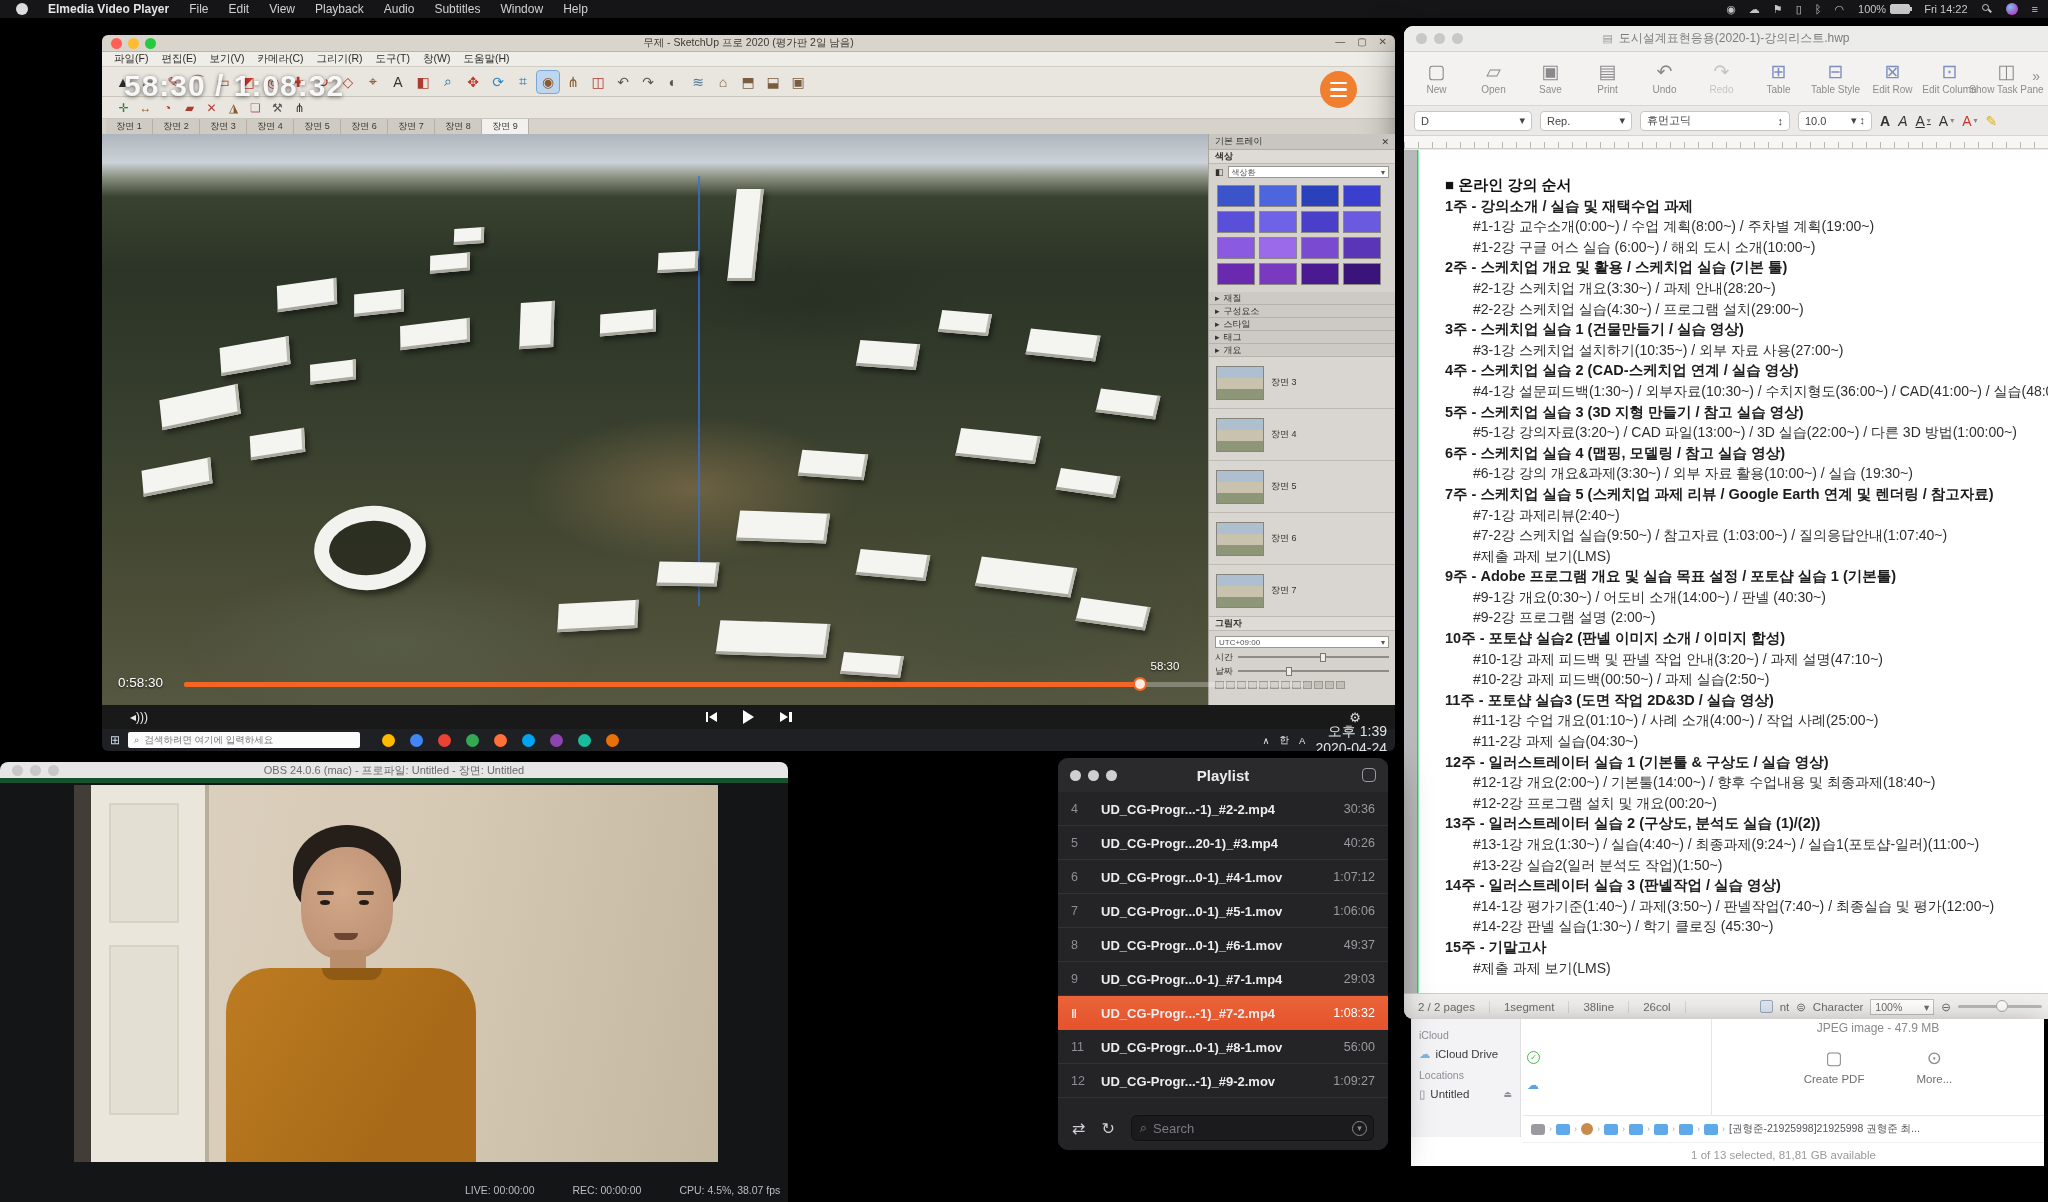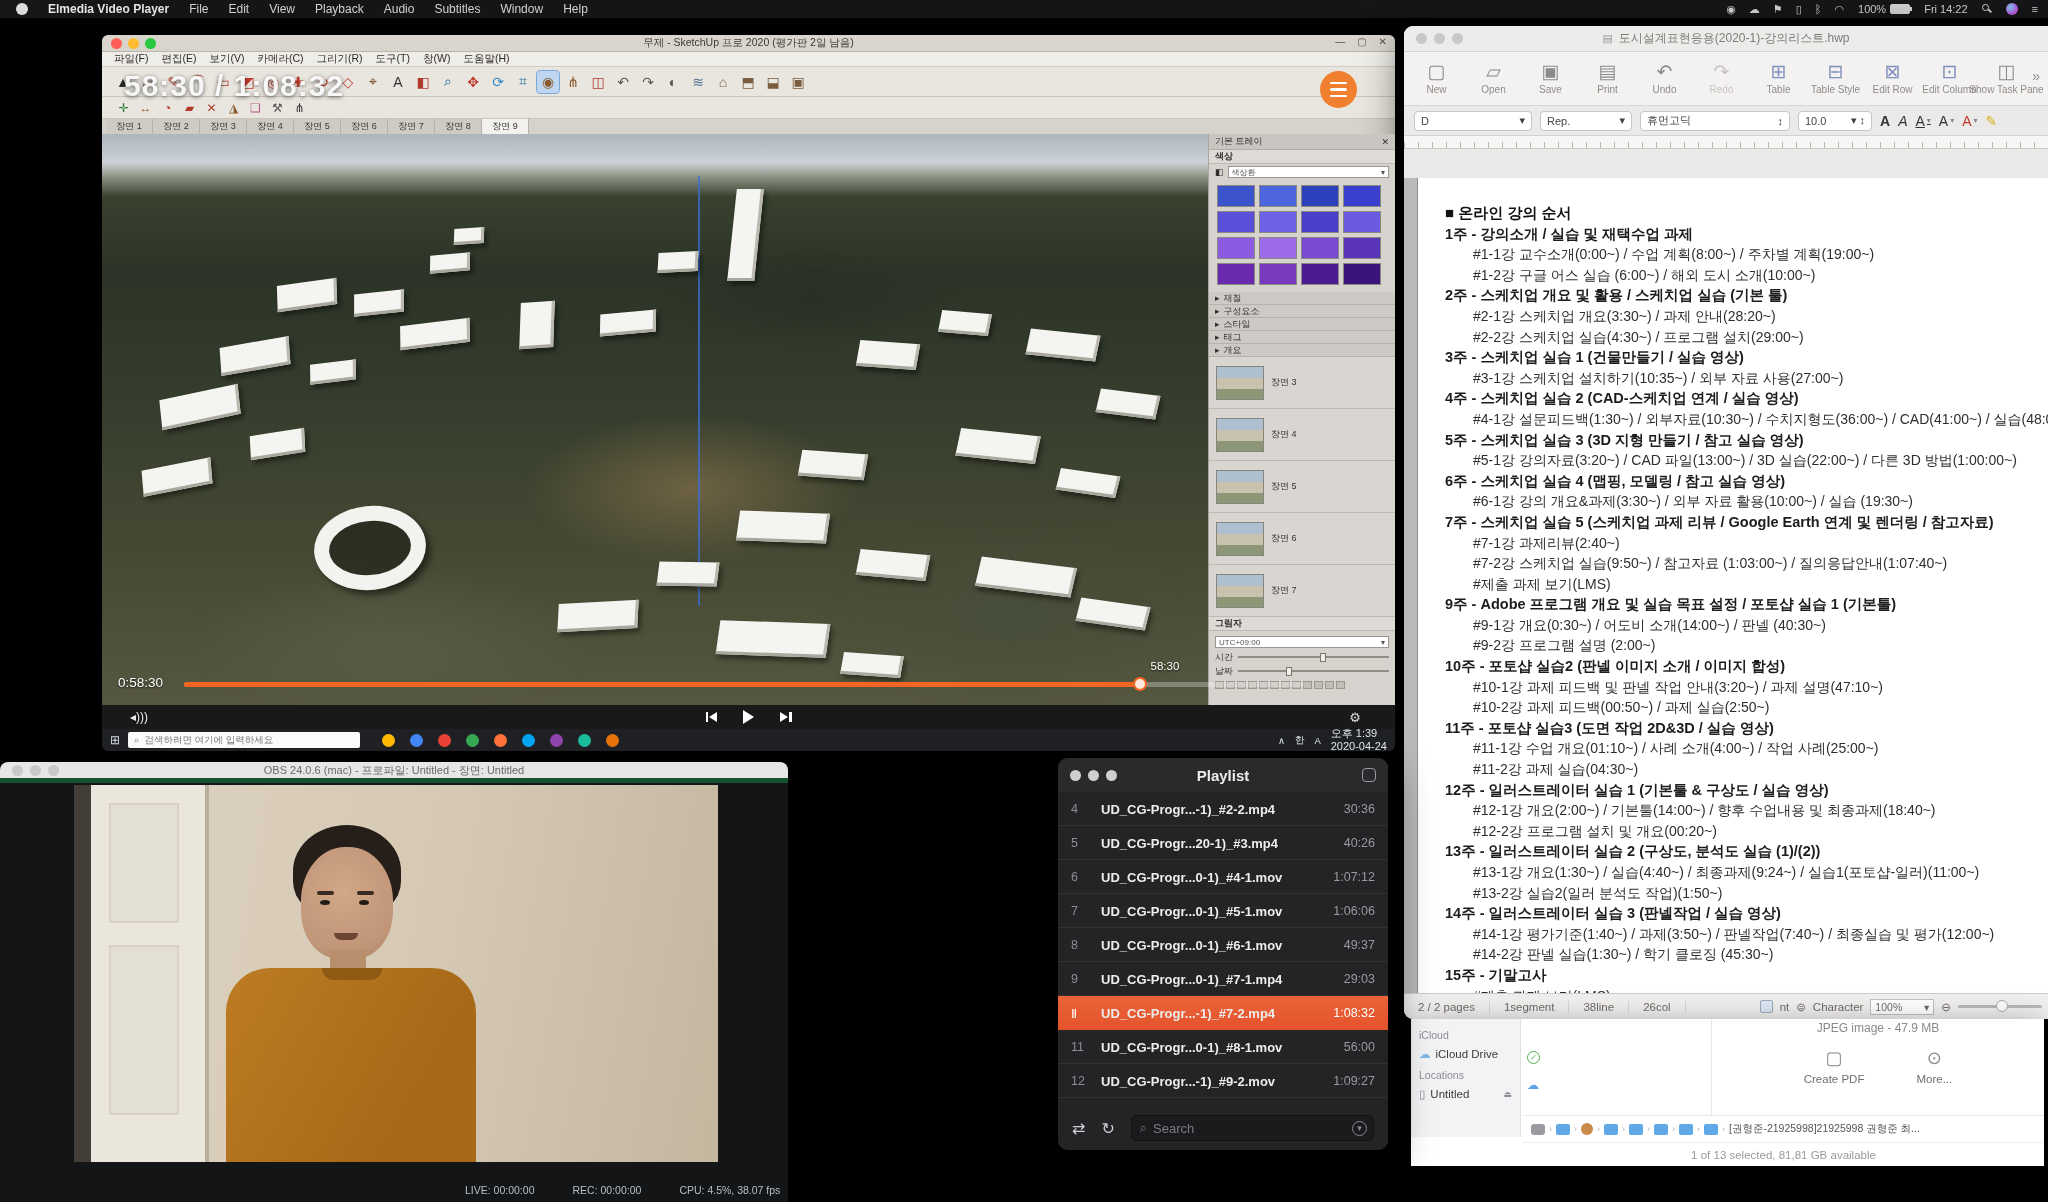--- a/index.html
+++ b/index.html
@@ -116,21 +116,21 @@
 
   
   .wtb { position:absolute; left:0; top:694px; width:100%; height:22px; background:#1f2023; z-index:33;
     display:flex; align-items:center; color:#dfe3e8; }
   .wtb-start { margin-left:8px; font-size:12px; color:#cfd8e3; }
   .wtb-search { margin-left:8px; width:232px; height:16px; background:#fbfbfb; border-radius:2px;
     display:flex; align-items:center; gap:5px; padding:0 6px; color:#777; font-size:9.5px; }
   .wtb-apps { display:flex; gap:15px; margin-left:22px; }
   .wtb-apps i { width:13px; height:13px; border-radius:50%; display:block; }
   .wtb-tray { position:absolute; right:8px; display:flex; align-items:center; gap:10px; font-size:9.5px; }
-  .wtb-clock { text-align:left; font-size:11px; line-height:1.2; }
+  .wtb-clock { text-align:right; font-size:14px; line-height:1.2; }
 
   
   #hwp { left:1404px; top:26px; width:644px; height:993px; background:#ebe9e8; border-radius:9px 0 0 9px; overflow:hidden; }
   .hwp-title { height:26px; background:#ececea; border-bottom:1px solid #d5d3d1; position:relative;
     display:flex; align-items:center; justify-content:center; font-size:12px; color:#7e7c7a; gap:6px; }
   .dots3 { position:absolute; left:12px; display:flex; gap:7px; }
   .dot-g { width:11px; height:11px; border-radius:50%; background:#c9c7c8; }
   .hwp-toolbar { height:54px; background:#f4f2f1; border-bottom:1px solid #d8d6d4; display:flex;
     align-items:center; padding:0 4px; position:relative; }
   .hbtn { width:57px; display:flex; flex-direction:column; align-items:center; gap:2px; }
@@ -139,21 +139,21 @@
   .hbtn.dis .ic, .hbtn.dis .lb { color:#c6c4c2; }
   .hbtn.blue .ic { color:#7f8fbe; }
   .h-ovf { position:absolute; right:8px; top:16px; color:#8a8a8c; font-size:14px; }
   .hwp-format { height:30px; background:#eceae9; border-bottom:1px solid #d5d3d1; display:flex;
     align-items:center; gap:8px; padding:0 10px; }
   .fsel { height:20px; background:#fff; border:1px solid #c8c6c4; border-radius:4px; font-size:11px; color:#444;
     display:flex; align-items:center; justify-content:space-between; padding:0 6px; }
   .fmt-a { font-size:14px; color:#333; display:flex; align-items:center; gap:2px; }
   .hwp-ruler { height:13px; background:#f7f6f4; border-bottom:1px solid #d0cecd;
     background-image:repeating-linear-gradient(90deg,#b9b7b4 0 1px,transparent 1px 14px); background-position:0 6px; background-size:100% 7px; background-repeat:no-repeat; }
-  .hwp-doc { position:absolute; left:0; top:124px; right:0; bottom:26px; background:#ffffff; overflow:hidden;margin-top:28px; }
+  .hwp-doc { position:absolute; left:0; top:124px; right:0; bottom:26px; background:#86efac; overflow:hidden; }
   .doc-margin { position:absolute; left:0; top:0; width:14px; height:100%; background:#b9b8bb; border-right:1px solid #8f8e94; }
   .page { position:absolute; left:15px; top:0; right:0; bottom:0; background:#fff; padding:25px 0 0 26px; }
   .dl { font-size:14px; line-height:20.6px; color:#2e2e30; white-space:nowrap; overflow:hidden; }
   .dl.w { font-weight:bold; color:#1c1c1e; font-size:14.5px; }
   .dl.t { font-weight:bold; color:#111; font-size:15px; }
   .dl.s { padding-left:28px; }
   .hwp-status { position:absolute; left:0; bottom:0; width:100%; height:26px; background:#f1efee;
     border-top:1px solid #cfcdcc; display:flex; align-items:center; font-size:11.5px; color:#6e6c6a; }
   .hs-seg { padding:0 14px; border-right:1px solid #d8d6d4; }
   .hs-right { position:absolute; right:6px; display:flex; align-items:center; gap:7px; }

